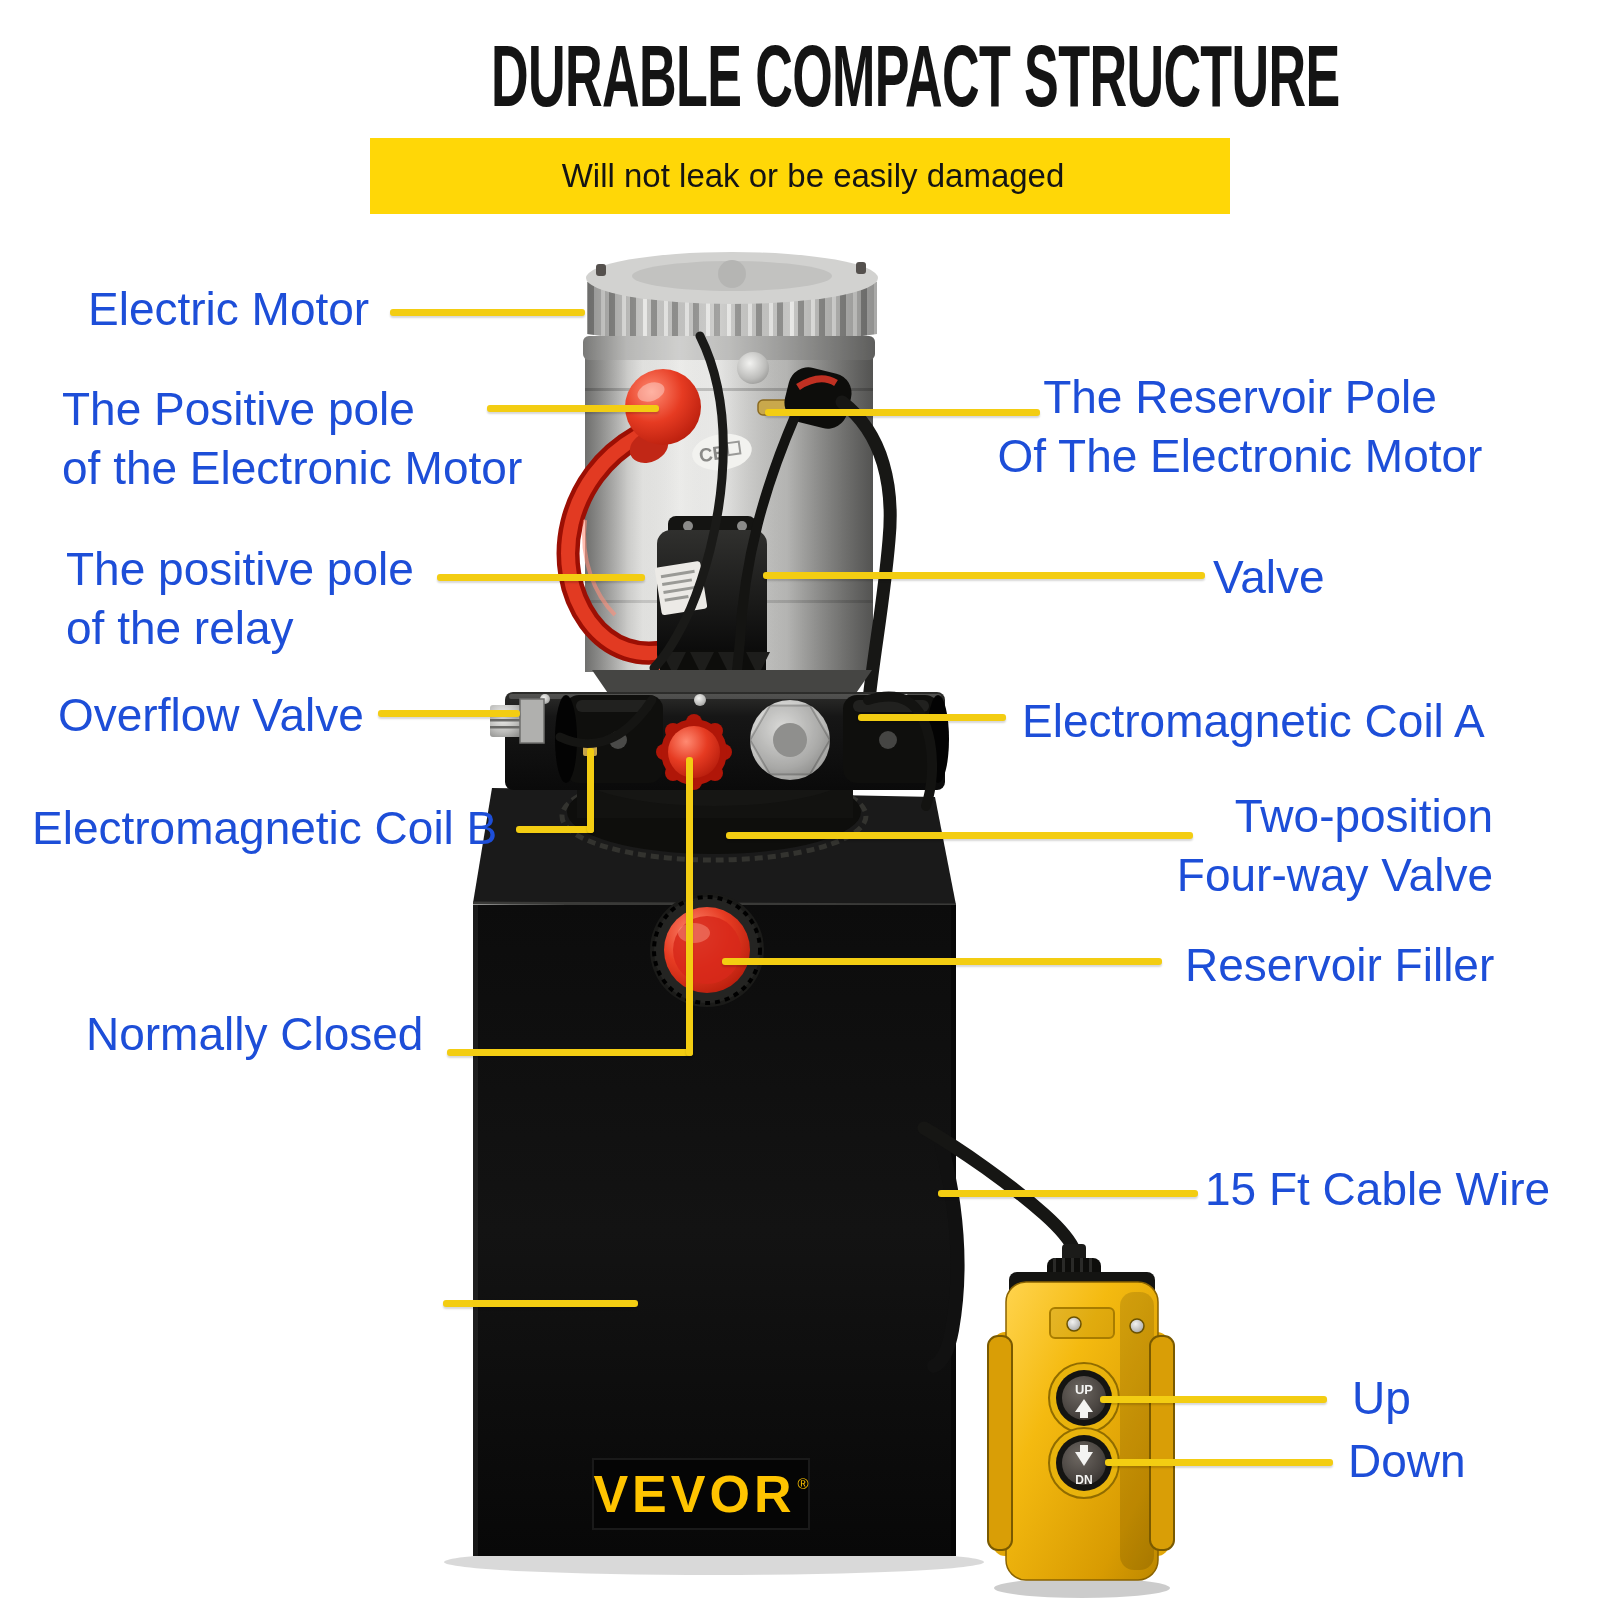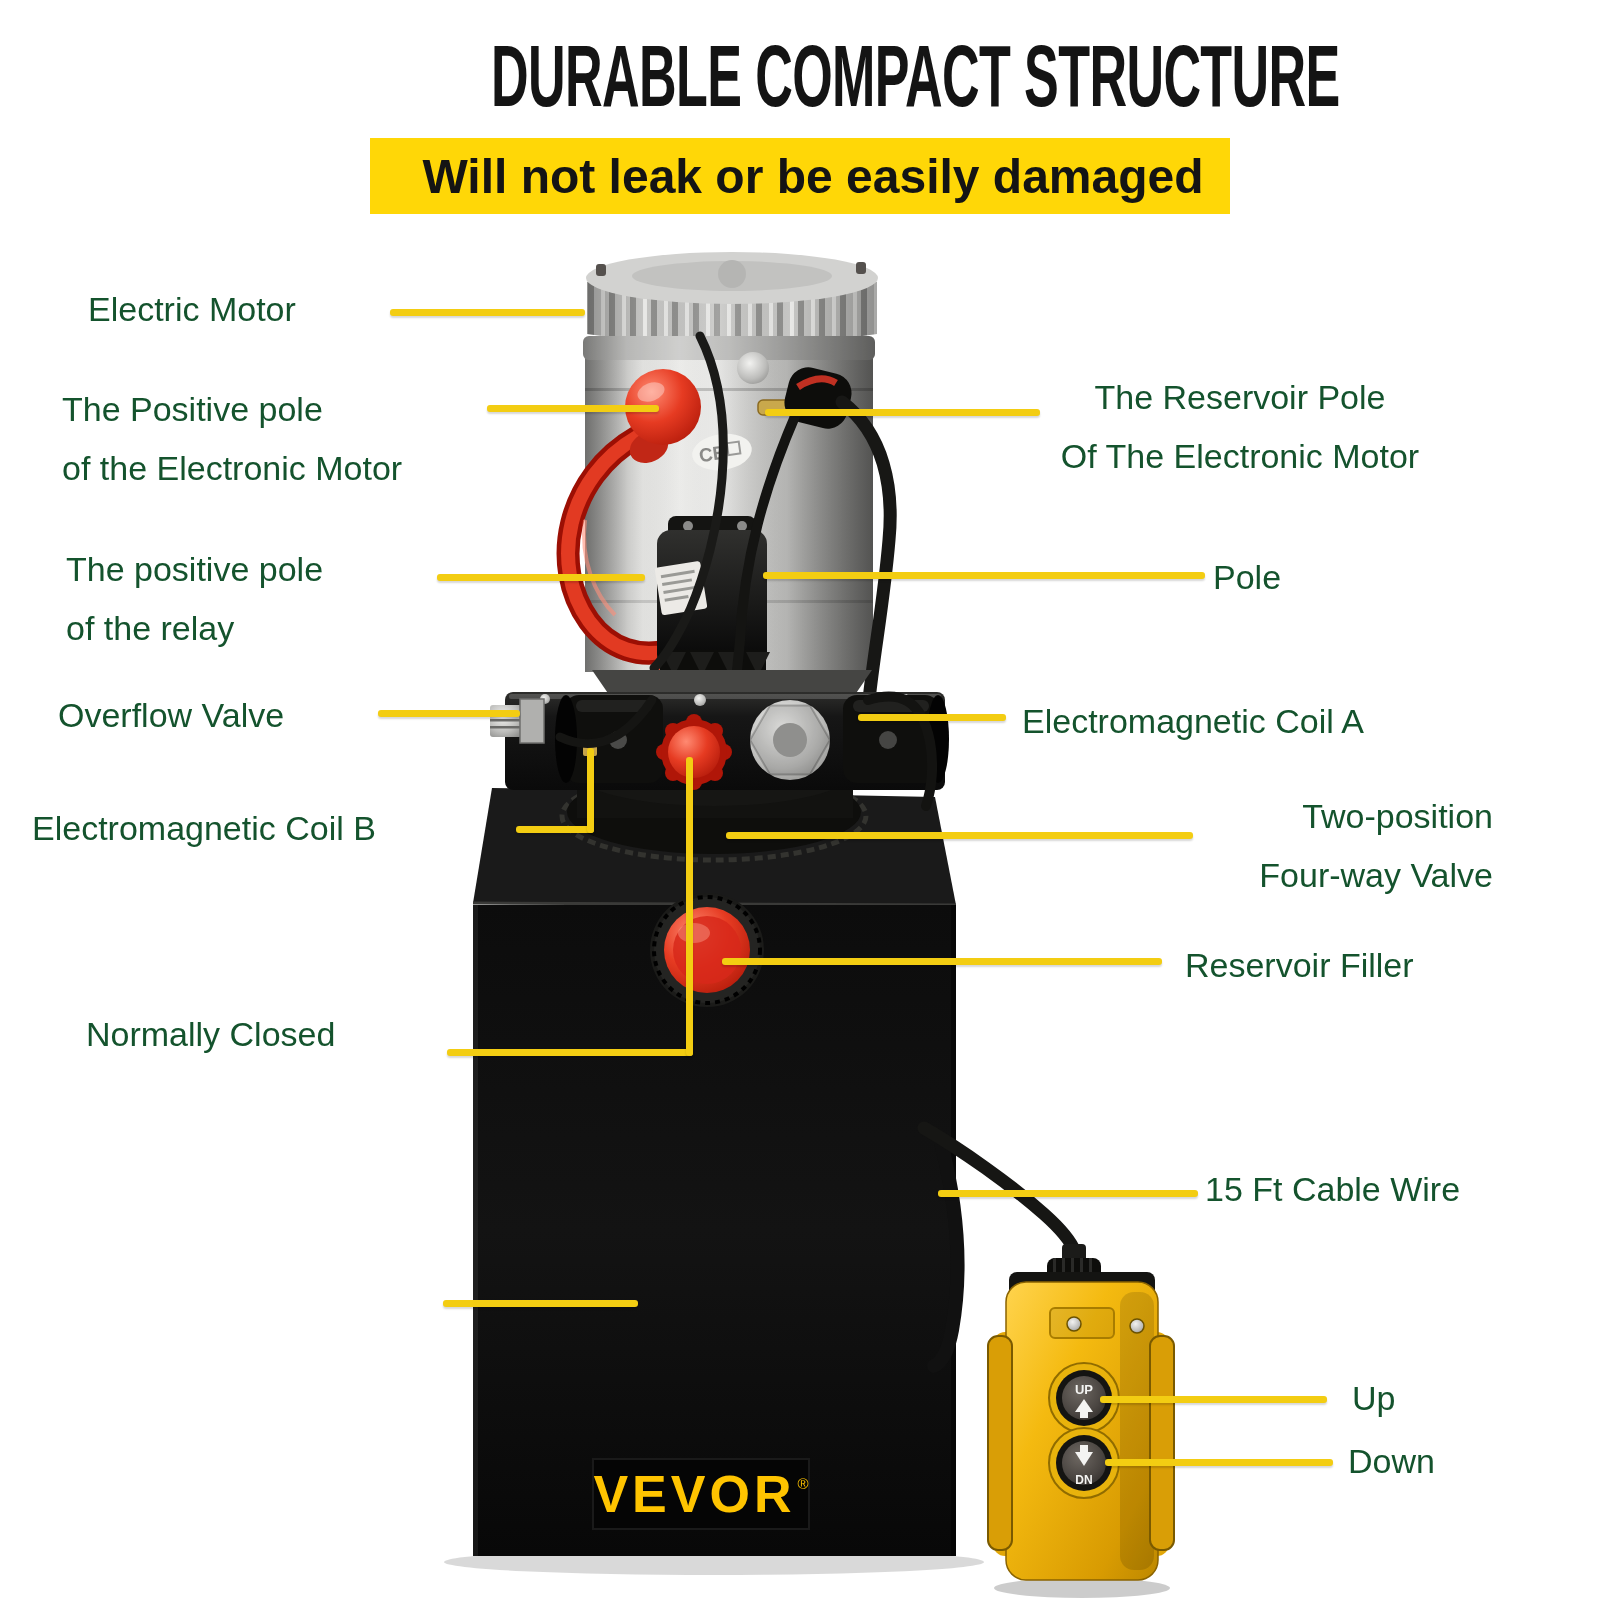--- a/index.html
+++ b/index.html
@@ -5,24 +5,24 @@
   html,body{margin:0;padding:0;width:1600px;height:1600px;background:#ffffff;overflow:hidden;
             font-family:"Liberation Sans",sans-serif;}
   .stage{position:relative;width:1600px;height:1600px;background:#fff;}
 
   
   .title-wrap{position:absolute;left:0;top:26px;width:1600px;text-align:right;}
   .title{display:inline-block;font-size:84px;font-weight:900;color:#141414;white-space:nowrap;
          letter-spacing:-1px;transform:scaleX(.62) scaleY(1.04);transform-origin:center top;}
   .banner{position:absolute;left:370px;top:138px;width:860px;height:76px;background:#FFD707;
           display:flex;align-items:center;justify-content:center;}
-  .banner span{font-size:48px;font-weight:bold;color:#141414;white-space:nowrap;margin-left:26px;}
+  .banner span{font-size:33px;font-weight:normal;color:#141414;white-space:nowrap;margin-left:26px;}
 
   
-  .callout{position:absolute;font-size:34px;line-height:59px;color:#14532d;white-space:nowrap;}
+  .callout{position:absolute;font-size:46px;line-height:59px;color:#1d4ed8;white-space:nowrap;}
   .callout span{display:block;}
   .t-center{text-align:center;}
   .t-right{text-align:right;}
   .co-electric-motor{left:88px;top:280px;}
   .co-positive-pole-motor{left:62px;top:380px;}
   .co-negative-pole-motor{left:990px;top:368px;width:500px;}
   .co-positive-pole-relay{left:66px;top:540px;}
   .co-relay{left:1213px;top:548px;}
   .co-overflow-valve{left:58px;top:686px;}
   .co-coil-a{left:1022px;top:692px;}
@@ -354,21 +354,21 @@
   </div>
   <div class="callout co-negative-pole-motor t-center">
     <span>The Reservoir Pole</span>
     <span>Of The Electronic Motor</span>
   </div>
   <div class="callout co-positive-pole-relay">
     <span>The positive pole</span>
     <span>of the relay</span>
   </div>
   <div class="callout co-relay">
-    <span>Pole</span>
+    <span>Valve</span>
   </div>
   <div class="callout co-overflow-valve">
     <span>Overflow Valve</span>
   </div>
   <div class="callout co-coil-a">
     <span>Electromagnetic Coil A</span>
   </div>
   <div class="callout co-coil-b">
     <span>Electromagnetic Coil B</span>
   </div>

